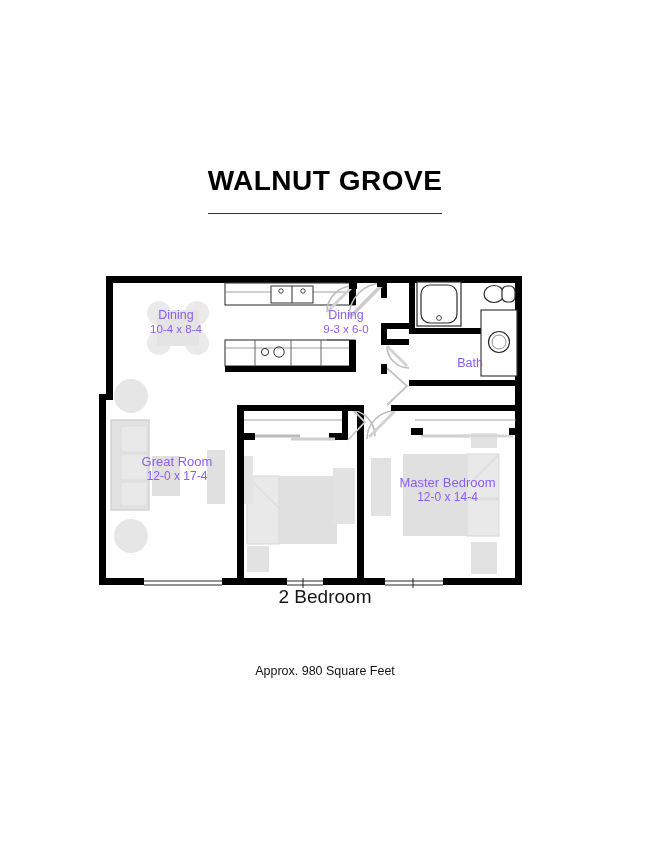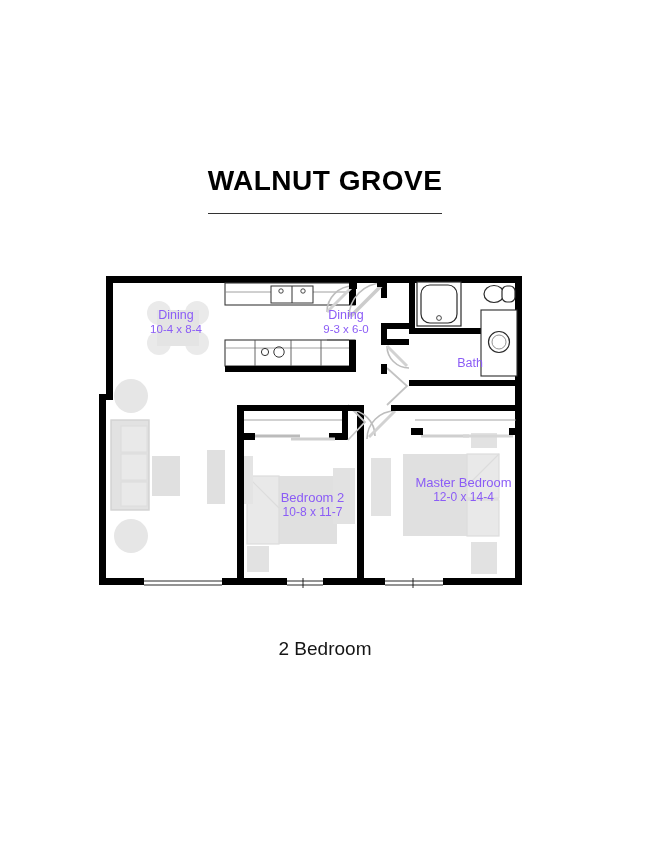--- a/index.html
+++ b/index.html
@@ -76,27 +76,27 @@
     font-weight: normal;
   }
   .room-label.big .rname { font-size: 13px; }
   .room-label.big .rdim { font-size: 12px; }
 
   #lbl-dining      { left: 26px;  top: 40px;  width: 110px; }
   #lbl-kitchen     { left: 196px; top: 40px;  width: 110px; }
   #lbl-bath        { left: 340px; top: 80px;  width: 70px; margin-top: 8px;  }
   #lbl-great       { left: 17px;  top: 186px; width: 130px; }
   #lbl-bedroom2    { left: 155px; top: 222px; width: 125px; }
-  #lbl-master      { left: 296px; top: 207px; width: 145px; }
+  #lbl-master      { left: 280px; top: 207px; width: 145px; }
 
   
   .footer-main {
     position: absolute;
     left: 0;
-    top: 638px;
+    top: 586px;
     width: 650px;
     text-align: center;
     font-size: 19px;
     color: #151515;
   }
   .footer-sub {
     position: absolute;
     left: 0;
     top: 664px;
     width: 650px;
@@ -320,27 +320,28 @@
 
     <div class="room-label" id="lbl-kitchen">
       <span class="rname">Dining</span>
       <span class="rdim">9-3 x 6-0</span>
     </div>
 
     <div class="room-label" id="lbl-bath">
       <span class="rname">Bath</span>
     </div>
 
-
-    <div class="room-label big" id="lbl-bedroom2">
-      <span class="rname">Bedroom 2</span>
-      <span class="rdim">10-8 x 11-7</span>
-    </div>
+    <div class="room-label big" id="lbl-great">
+      <span class="rname">Great Room</span>
+      <span class="rdim">12-0 x 17-4</span>
+    </div>
+
 
     <div class="room-label big" id="lbl-master">
       <span class="rname">Master Bedroom</span>
       <span class="rdim">12-0 x 14-4</span>
     </div>
   </div>
 
   <div class="footer-main">2 Bedroom</div>
+  <div class="footer-sub">Approx. 980 Square Feet</div>
 
 </div>
 
 </body></html>

